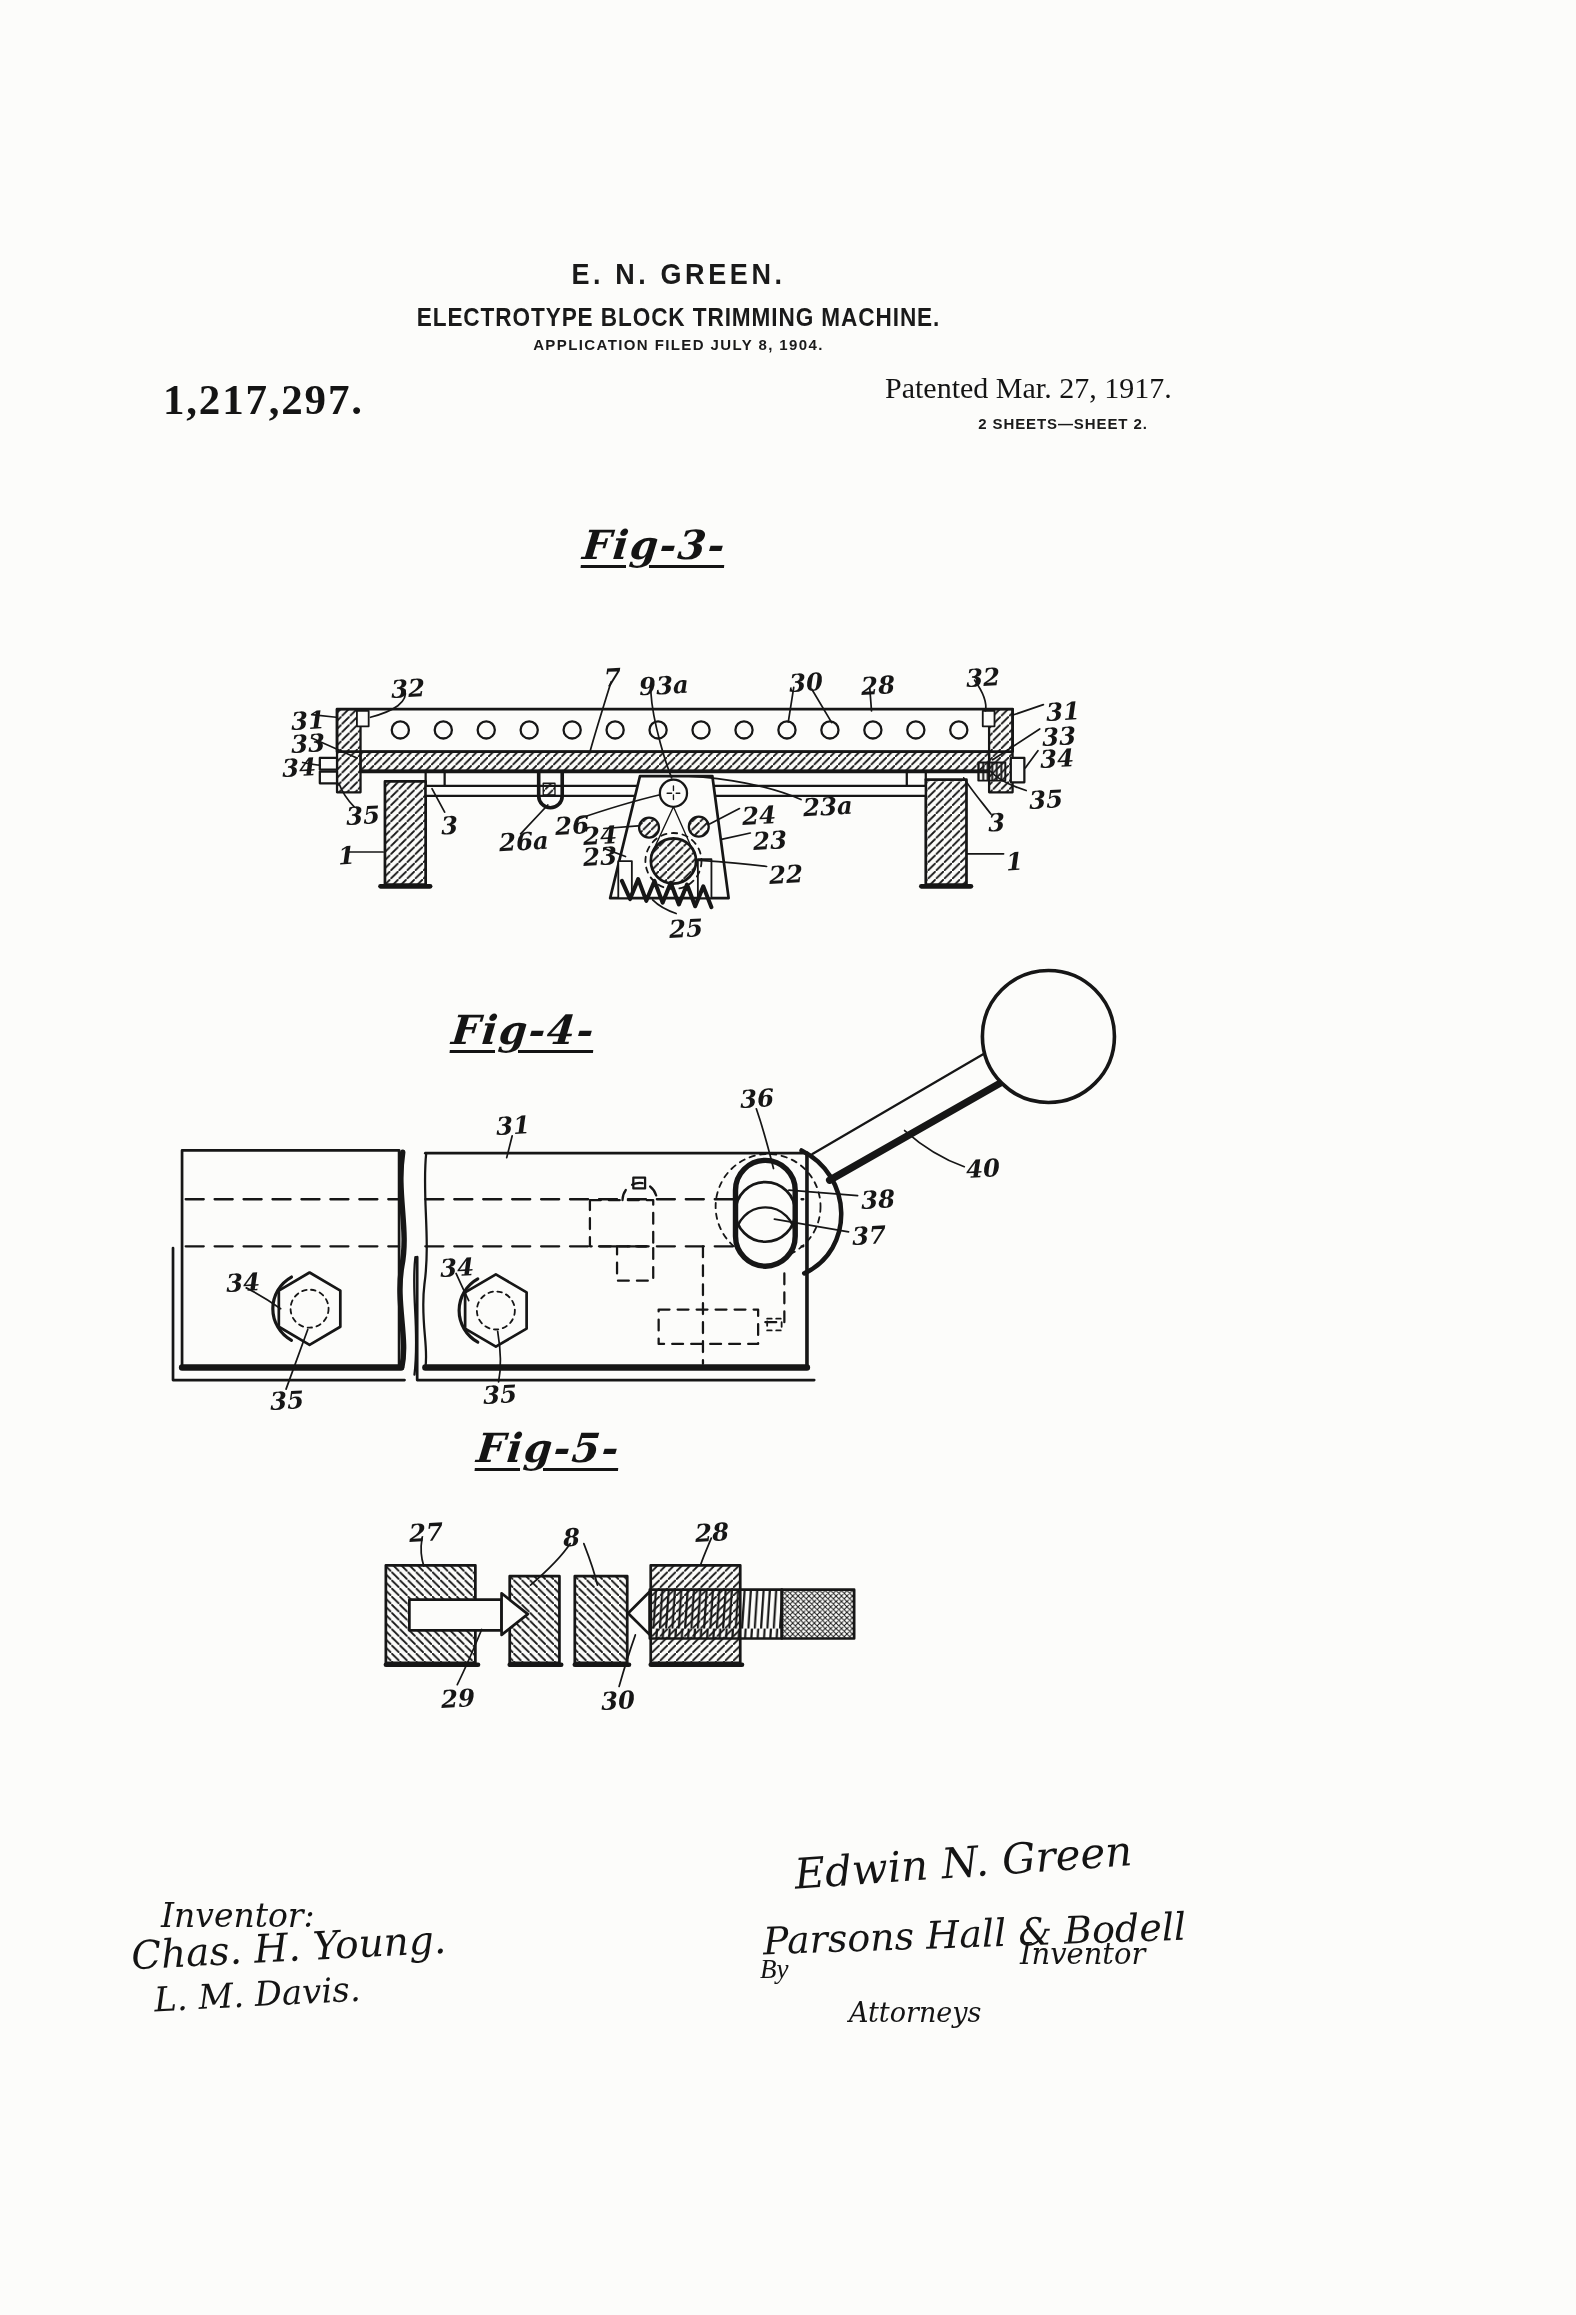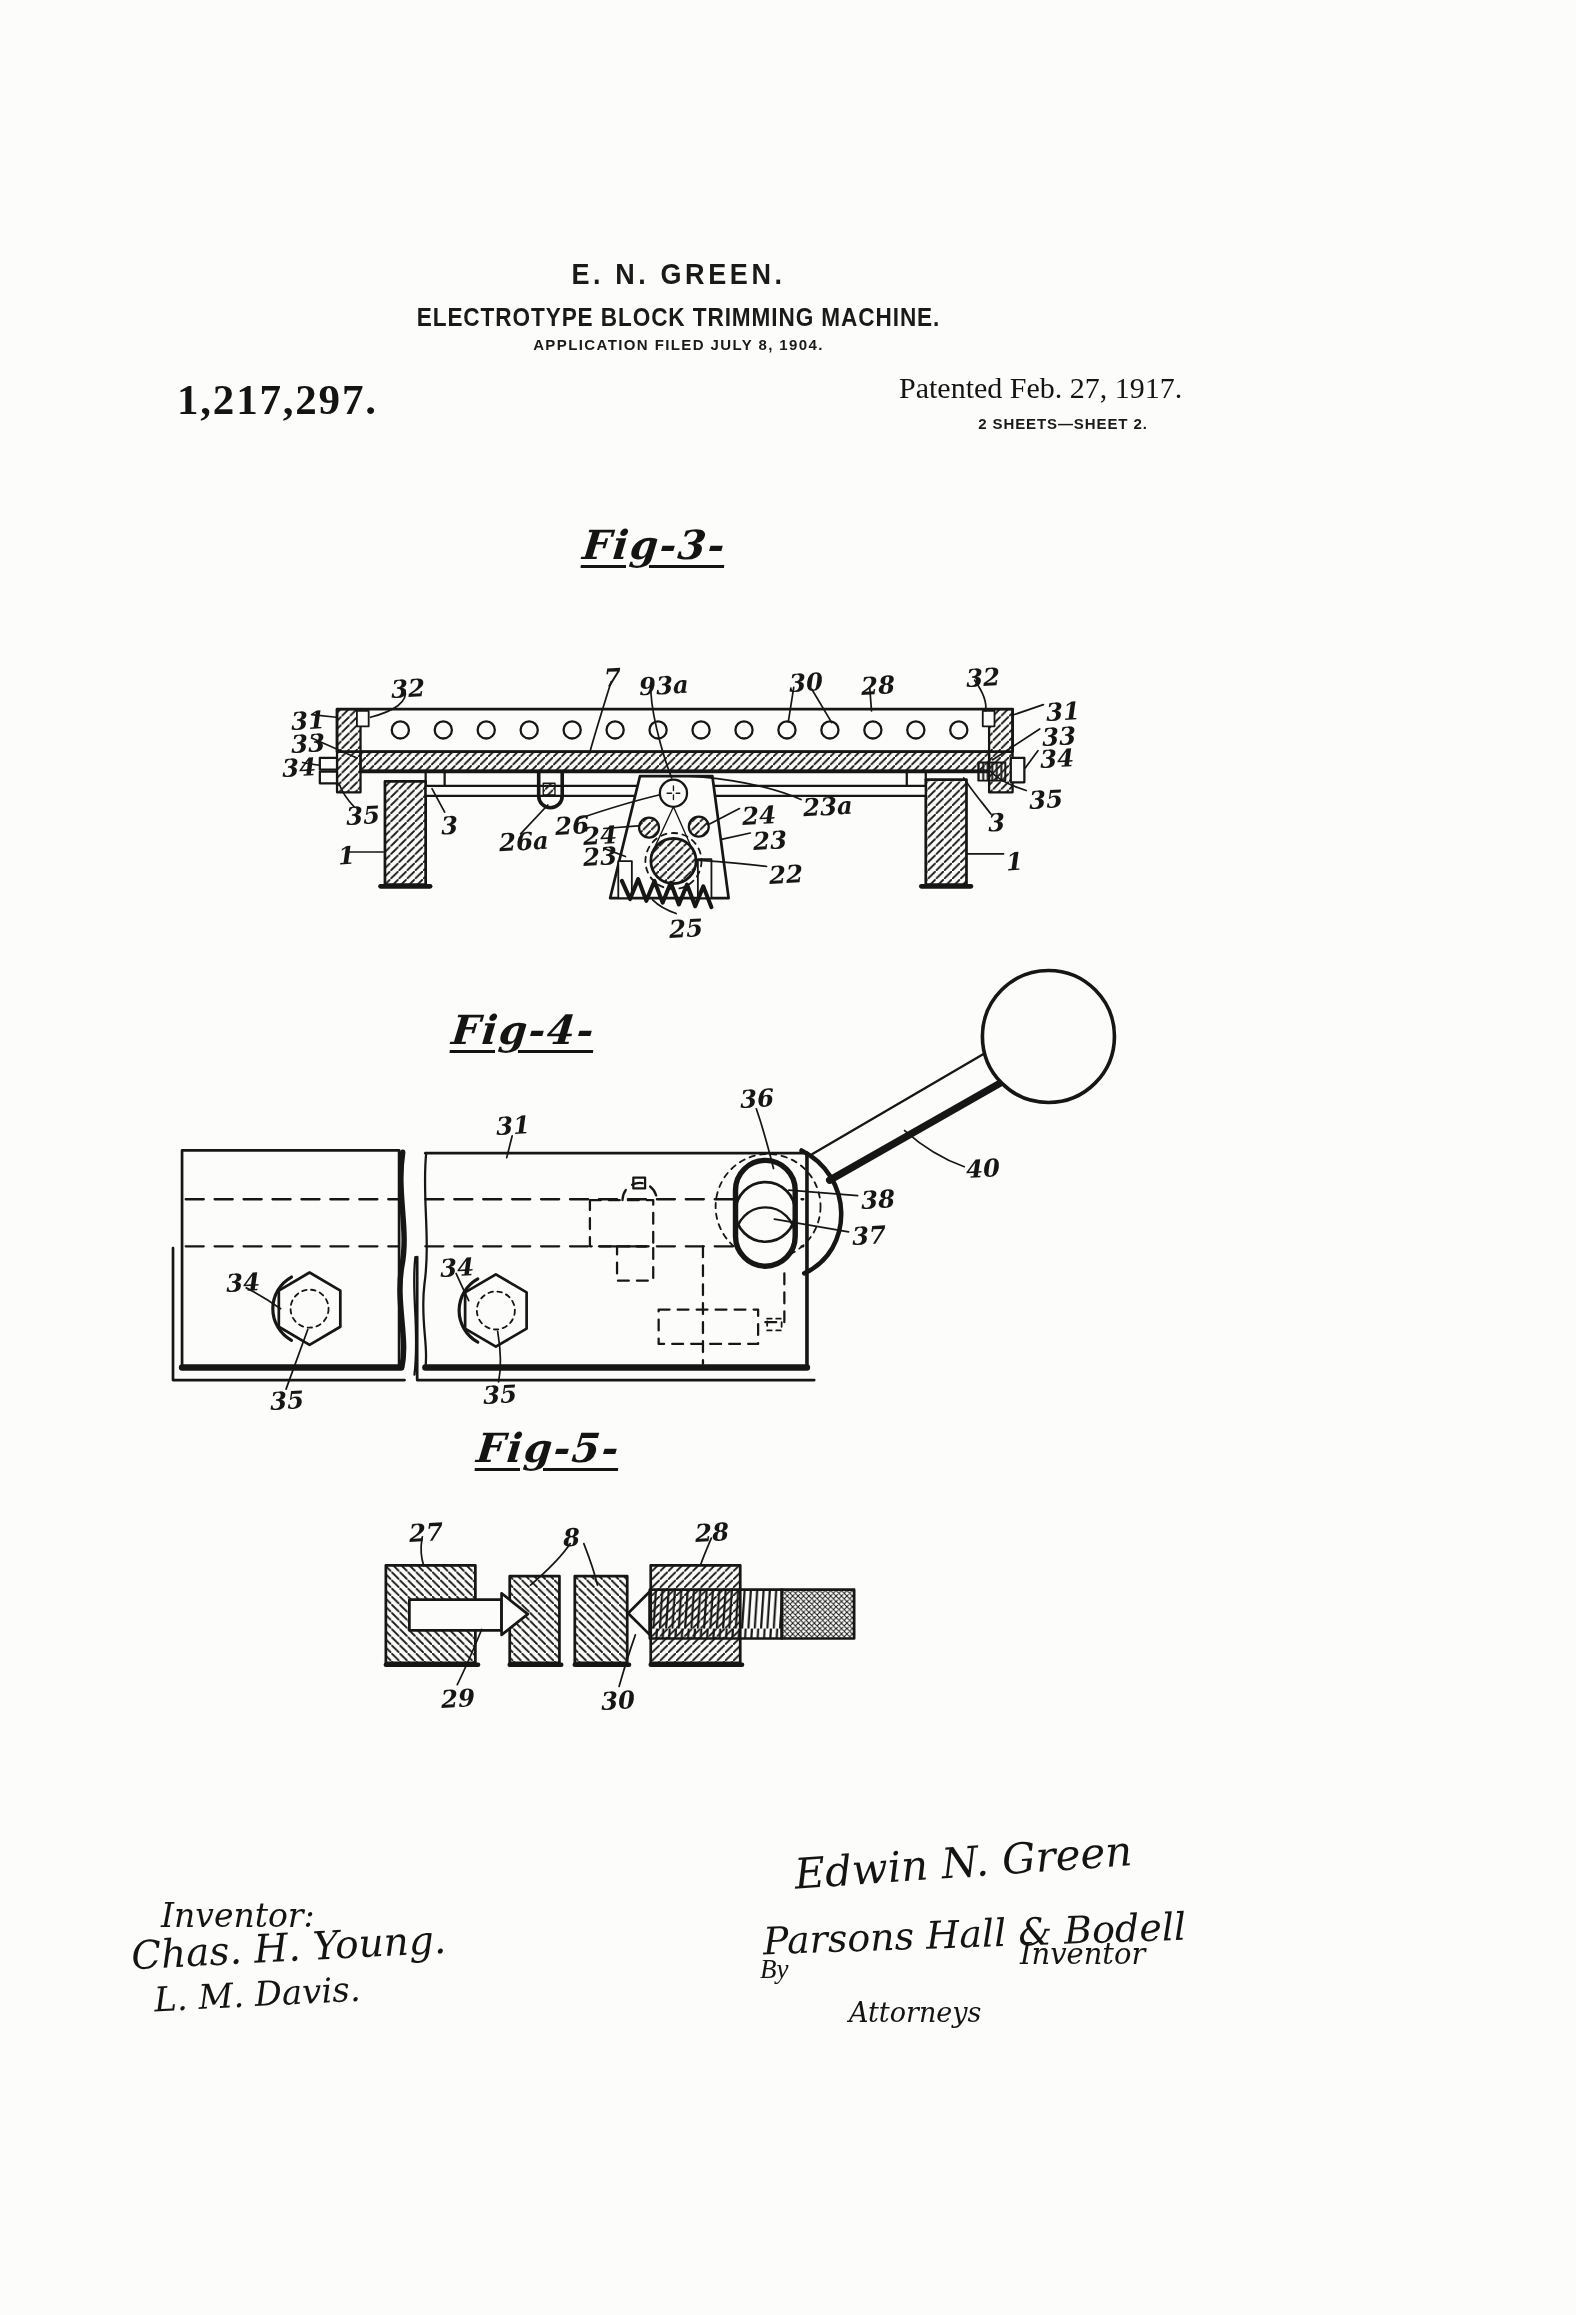--- a/index.html
+++ b/index.html
@@ -1,20 +1,20 @@
 <!DOCTYPE html>
 <html style="font-size:14.5px"><head>
 <meta charset="utf-8">
 <style>
   html,body{margin:0;padding:0;background:#e8e8e6;}
   .page{position:relative;width:1577px;height:2316px;background:#fcfcfa;overflow:hidden;color:#161616;}
   .abs{position:absolute;}
   
   .gothic{font-family:"Liberation Sans",sans-serif;font-weight:700;color:#1a1a1a;}
-  .serif{font-family:"Liberation Serif",serif;color:#141414;margin-left:14px;}
+  .serif{font-family:"Liberation Serif",serif;color:#141414;}
   .script{font-family:"DejaVu Serif",serif;font-style:italic;color:#141414;}
   .center{text-align:center;}
   .inventor-line{left:407px;top:259px;width:543px;font-size:27px;letter-spacing:3.6px;transform:scaleY(1.12);}
   .title-line{left:380px;top:305px;width:597px;font-size:22.6px;letter-spacing:0.9px;transform:scaleY(1.1);}
   .application-line{left:407px;top:336px;width:543px;font-size:15px;letter-spacing:1.4px;}
   .patent-number{left:163px;top:375px;font-size:43px;font-weight:700;letter-spacing:1.8px;}
   .patented-line{left:885px;top:371px;width:317px;font-size:30px;}
   .sheet-line{left:959px;top:415px;width:208px;font-size:15px;letter-spacing:0.9px;text-align:center;}
   .caption{position:absolute;font-family:"DejaVu Serif",serif;font-style:italic;font-weight:700;font-size:40px;color:#141414;text-decoration:underline;text-decoration-thickness:2.7px;text-underline-offset:6.3px;letter-spacing:1.8px;transform:skewX(-6deg);}
   .ref{position:absolute;font-family:"DejaVu Serif",serif;font-style:italic;font-size:24.4px;font-weight:600;color:#161616;transform:rotate(-3deg);white-space:nowrap;}
@@ -60,21 +60,21 @@
       <pattern id="vth" width="5" height="26" patternUnits="userSpaceOnUse">
           <path d="M2.5,0 V26" stroke="#161616" stroke-width="2.2"></path>
         </pattern>
     </defs>
   </svg>
 
   <div class="abs gothic center inventor-line">E. N. GREEN.</div>
   <div class="abs gothic center title-line">ELECTROTYPE BLOCK TRIMMING MACHINE.</div>
   <div class="abs gothic center application-line">APPLICATION FILED JULY 8, 1904.</div>
   <div class="abs serif patent-number">1,217,297.</div>
-  <div class="abs serif patented-line">Patented Feb. 27, 1917.</div>
+  <div class="abs serif patented-line">Patented Mar. 27, 1917.</div>
   <div class="abs gothic sheet-line">2 SHEETS—SHEET 2.</div>
 
   <div class="caption" style="left:583px;top:521px">Fig-3-</div>
   <div class="caption" style="left:452px;top:1006px">Fig-4-</div>
   <div class="caption" style="left:477px;top:1424px">Fig-5-</div>
 
   <svg class="figsvg" style="left:271px;top:651px;width:823px;height:317px" viewBox="300 720 910 350">
 
     <rect x="373" y="784" width="747" height="47" class="wf s3"></rect>
     <circle cx="443" cy="807" r="9.5" class="wf s25"></circle>

